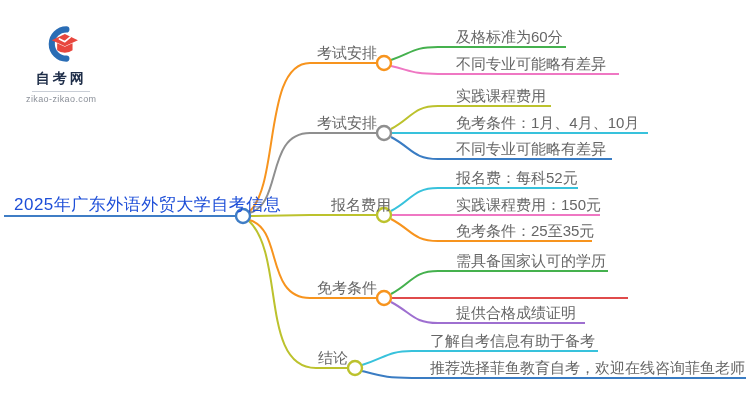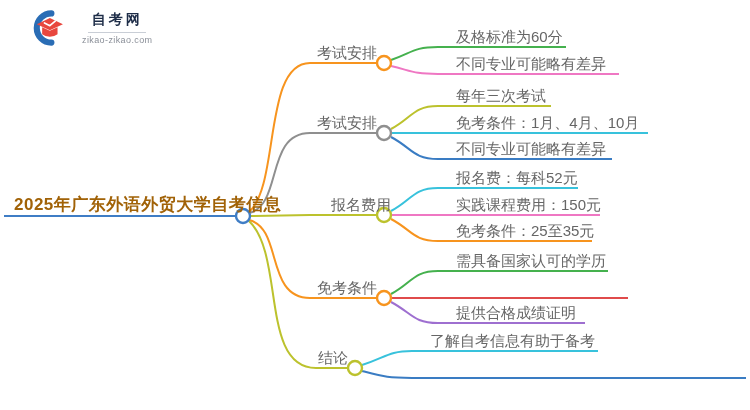--- a/index.html
+++ b/index.html
@@ -23,30 +23,30 @@
   .label {
     position: absolute;
     white-space: nowrap;
     color: #666666;
     font-size: 15px;
     line-height: 18px;
     cursor: default;
   }
   .root-label {
     font-size: 17px;
-    color: #a16207;
+    color: #1d4ed8;
     letter-spacing: 0.5px;
-    font-weight: bold;
   }
   .logo {
     position: absolute;
-    left: 26px; top: 8px;
+    left: 26px; top: 24px;
     display: flex;
     align-items: center;
-    gap: 16px;
+    gap: 6px;
+    flex-direction: column;
   }
   .logo-text { display: flex; flex-direction: column; align-items: center; }
   .logo-name {
     font-size: 14px;
     font-weight: bold;
     color: #1e2d48;
     letter-spacing: 3px;
   }
   .logo-divider {
     width: 58px; height: 1px;
@@ -124,26 +124,27 @@
 
   <div class="label" style="left:317px; top:44px;">考试安排</div>
   <div class="label" style="left:317px; top:114px;">考试安排</div>
   <div class="label" style="left:317px; top:196px;margin-left:14px;">报名费用</div>
   <div class="label" style="left:317px; top:279px;">免考条件</div>
   <div class="label" style="left:318px; top:349px;">结论</div>
 
   <div class="label" style="left:456px; top:28px;">及格标准为60分</div>
   <div class="label" style="left:456px; top:55px;">不同专业可能略有差异</div>
 
-  <div class="label" style="left:456px; top:87px;">每年三次考试</div>
+  <div class="label" style="left:456px; top:87px;">实践课程费用</div>
   <div class="label" style="left:456px; top:114px;">免考条件：1月、4月、10月</div>
   <div class="label" style="left:456px; top:140px;">不同专业可能略有差异</div>
 
   <div class="label" style="left:456px; top:169px;">报名费：每科52元</div>
   <div class="label" style="left:456px; top:196px;">实践课程费用：150元</div>
   <div class="label" style="left:456px; top:222px;">免考条件：25至35元</div>
 
   <div class="label" style="left:456px; top:252px;">需具备国家认可的学历</div>
   <div class="label" style="left:430px; top:332px;">了解自考信息有助于备考</div>
 
   <div class="label" style="left:456px; top:304px;">提供合格成绩证明</div>
+  <div class="label" style="left:430px; top:359px;">推荐选择菲鱼教育自考，欢迎在线咨询菲鱼老师</div>
 
 </div>
 
 </body></html>

